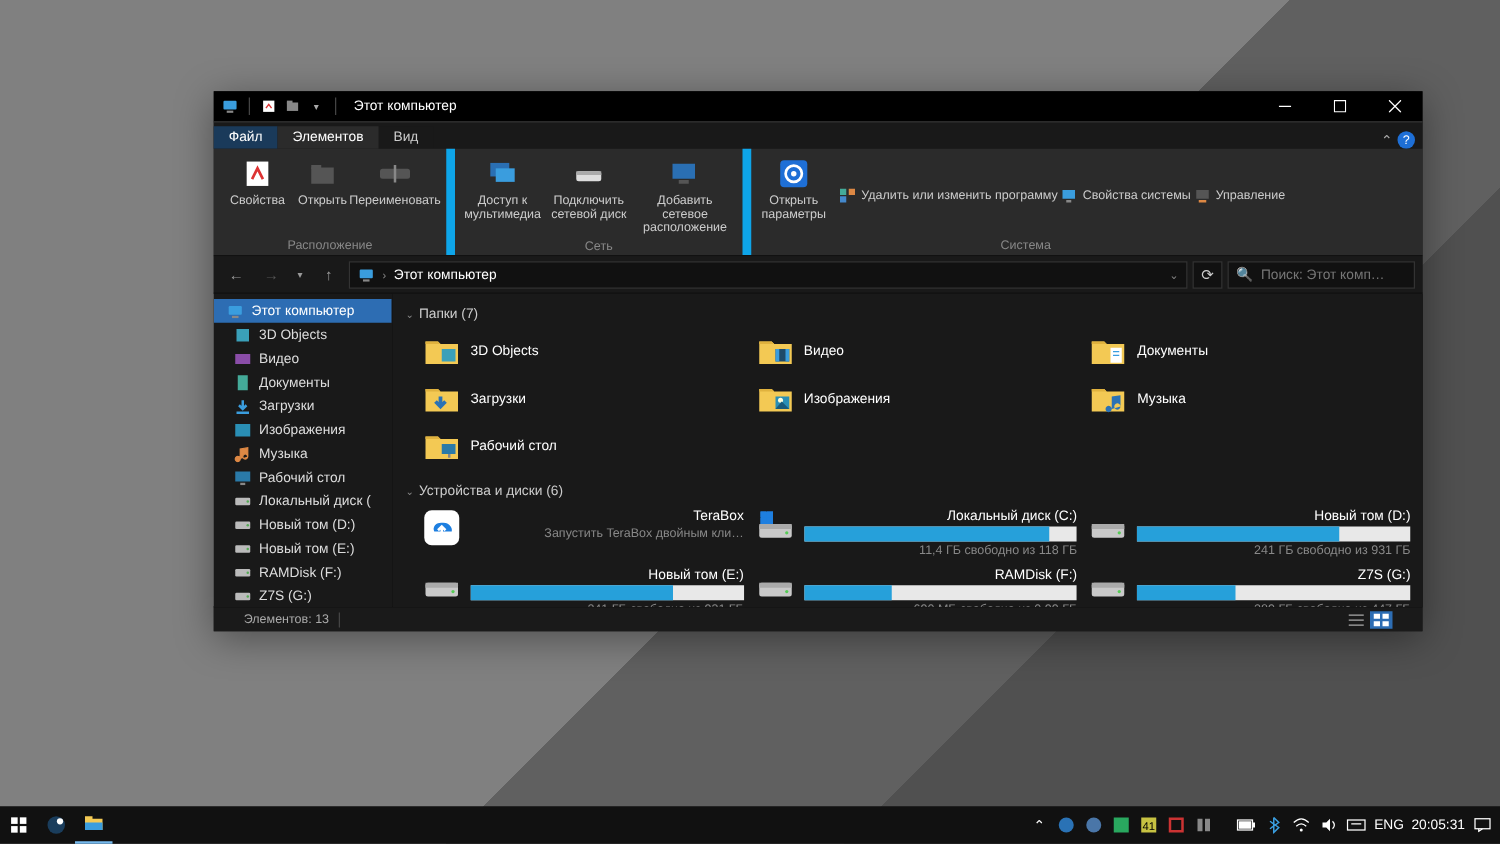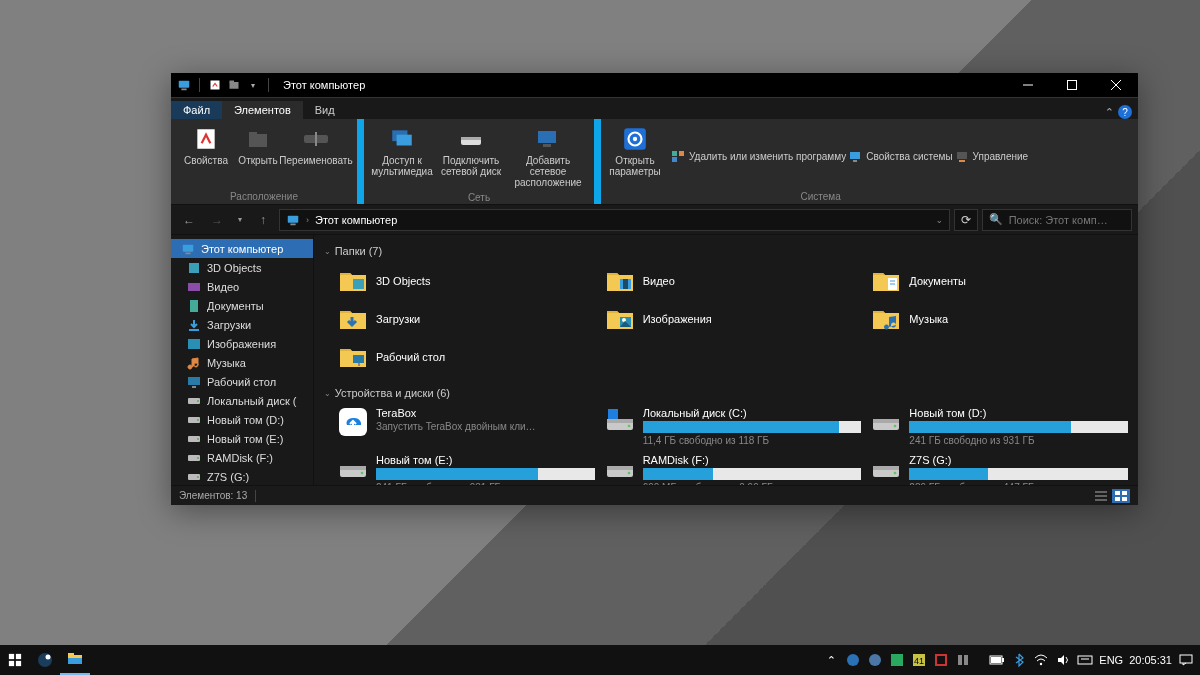--- a/index.html
+++ b/index.html
@@ -44,28 +44,28 @@
 .side-item.top{padding-left:10px;}
 .side-item .sicon{width:14px;height:14px;flex-shrink:0;display:flex;align-items:center;justify-content:center;}
 .content{flex:1;background:#191919;overflow-y:auto;padding:6px 10px;font-size:11px;}
 .group-header{display:flex;align-items:center;gap:4px;color:#ccc;padding:4px 0;font-size:11px;}
 .group-header .gh-chev{font-size:8px;color:#888;}
 .folders-grid{display:grid;grid-template-columns:repeat(3,1fr);gap:6px 10px;padding:4px 0 10px 14px;}
 .folder-item{display:flex;align-items:center;gap:8px;height:32px;cursor:pointer;}
 .folder-item .ficon{width:30px;height:28px;flex-shrink:0;}
 .folder-item .flabel{color:#fff;font-size:11px;}
 .drives-grid{display:grid;grid-template-columns:repeat(3,1fr);gap:8px 10px;padding:4px 0 6px 14px;}
-.drive-item{display:flex;gap:8px;cursor:pointer;}
+.drive-item{display:flex;gap:8px;cursor:pointer;text-align:right;}
 .drive-item .dicon{width:30px;height:26px;flex-shrink:0;}
 .drive-item .dinfo{flex:1;display:flex;flex-direction:column;gap:2px;overflow:hidden;}
 .drive-item .dlabel{color:#fff;font-size:11px;white-space:nowrap;overflow:hidden;text-overflow:ellipsis;}
 .drive-item .dsub{color:#888;font-size:10px;white-space:nowrap;overflow:hidden;text-overflow:ellipsis;}
 .drive-bar{width:100%;height:12px;background:#e8e8e8;position:relative;}
 .drive-bar .fill{position:absolute;left:0;top:0;bottom:0;background:#26a0da;}
-.statusbar{height:20px;background:#1a1a1a;border-top:1px solid #111;display:flex;align-items:center;font-size:10px;color:#aaa;padding:0 8px;}
+.statusbar{height:20px;background:#1a1a1a;border-top:1px solid #111;display:flex;align-items:center;font-size:10px;color:#aaa;padding:0 24px;}
 .statusbar .sb-div{width:1px;height:12px;background:#444;margin:0 8px;}
 .statusbar .view-toggles{margin-left:auto;display:flex;gap:2px;}
 .vt{width:18px;height:14px;display:flex;align-items:center;justify-content:center;}
 .taskbar{position:absolute;left:0;right:0;bottom:0;height:30px;background:#111;display:flex;align-items:center;color:#fff;font-size:11px;}
 .taskbar .tb-item{width:30px;height:30px;display:flex;align-items:center;justify-content:center;}
 .taskbar .tray{margin-left:auto;display:flex;align-items:center;gap:6px;padding-right:6px;}
 .tray .tray-icon{width:16px;height:16px;display:flex;align-items:center;justify-content:center;font-size:11px;}
 .tray .tray-time{font-size:11px;}
 .tray .tray-lang{font-size:11px;}
 

